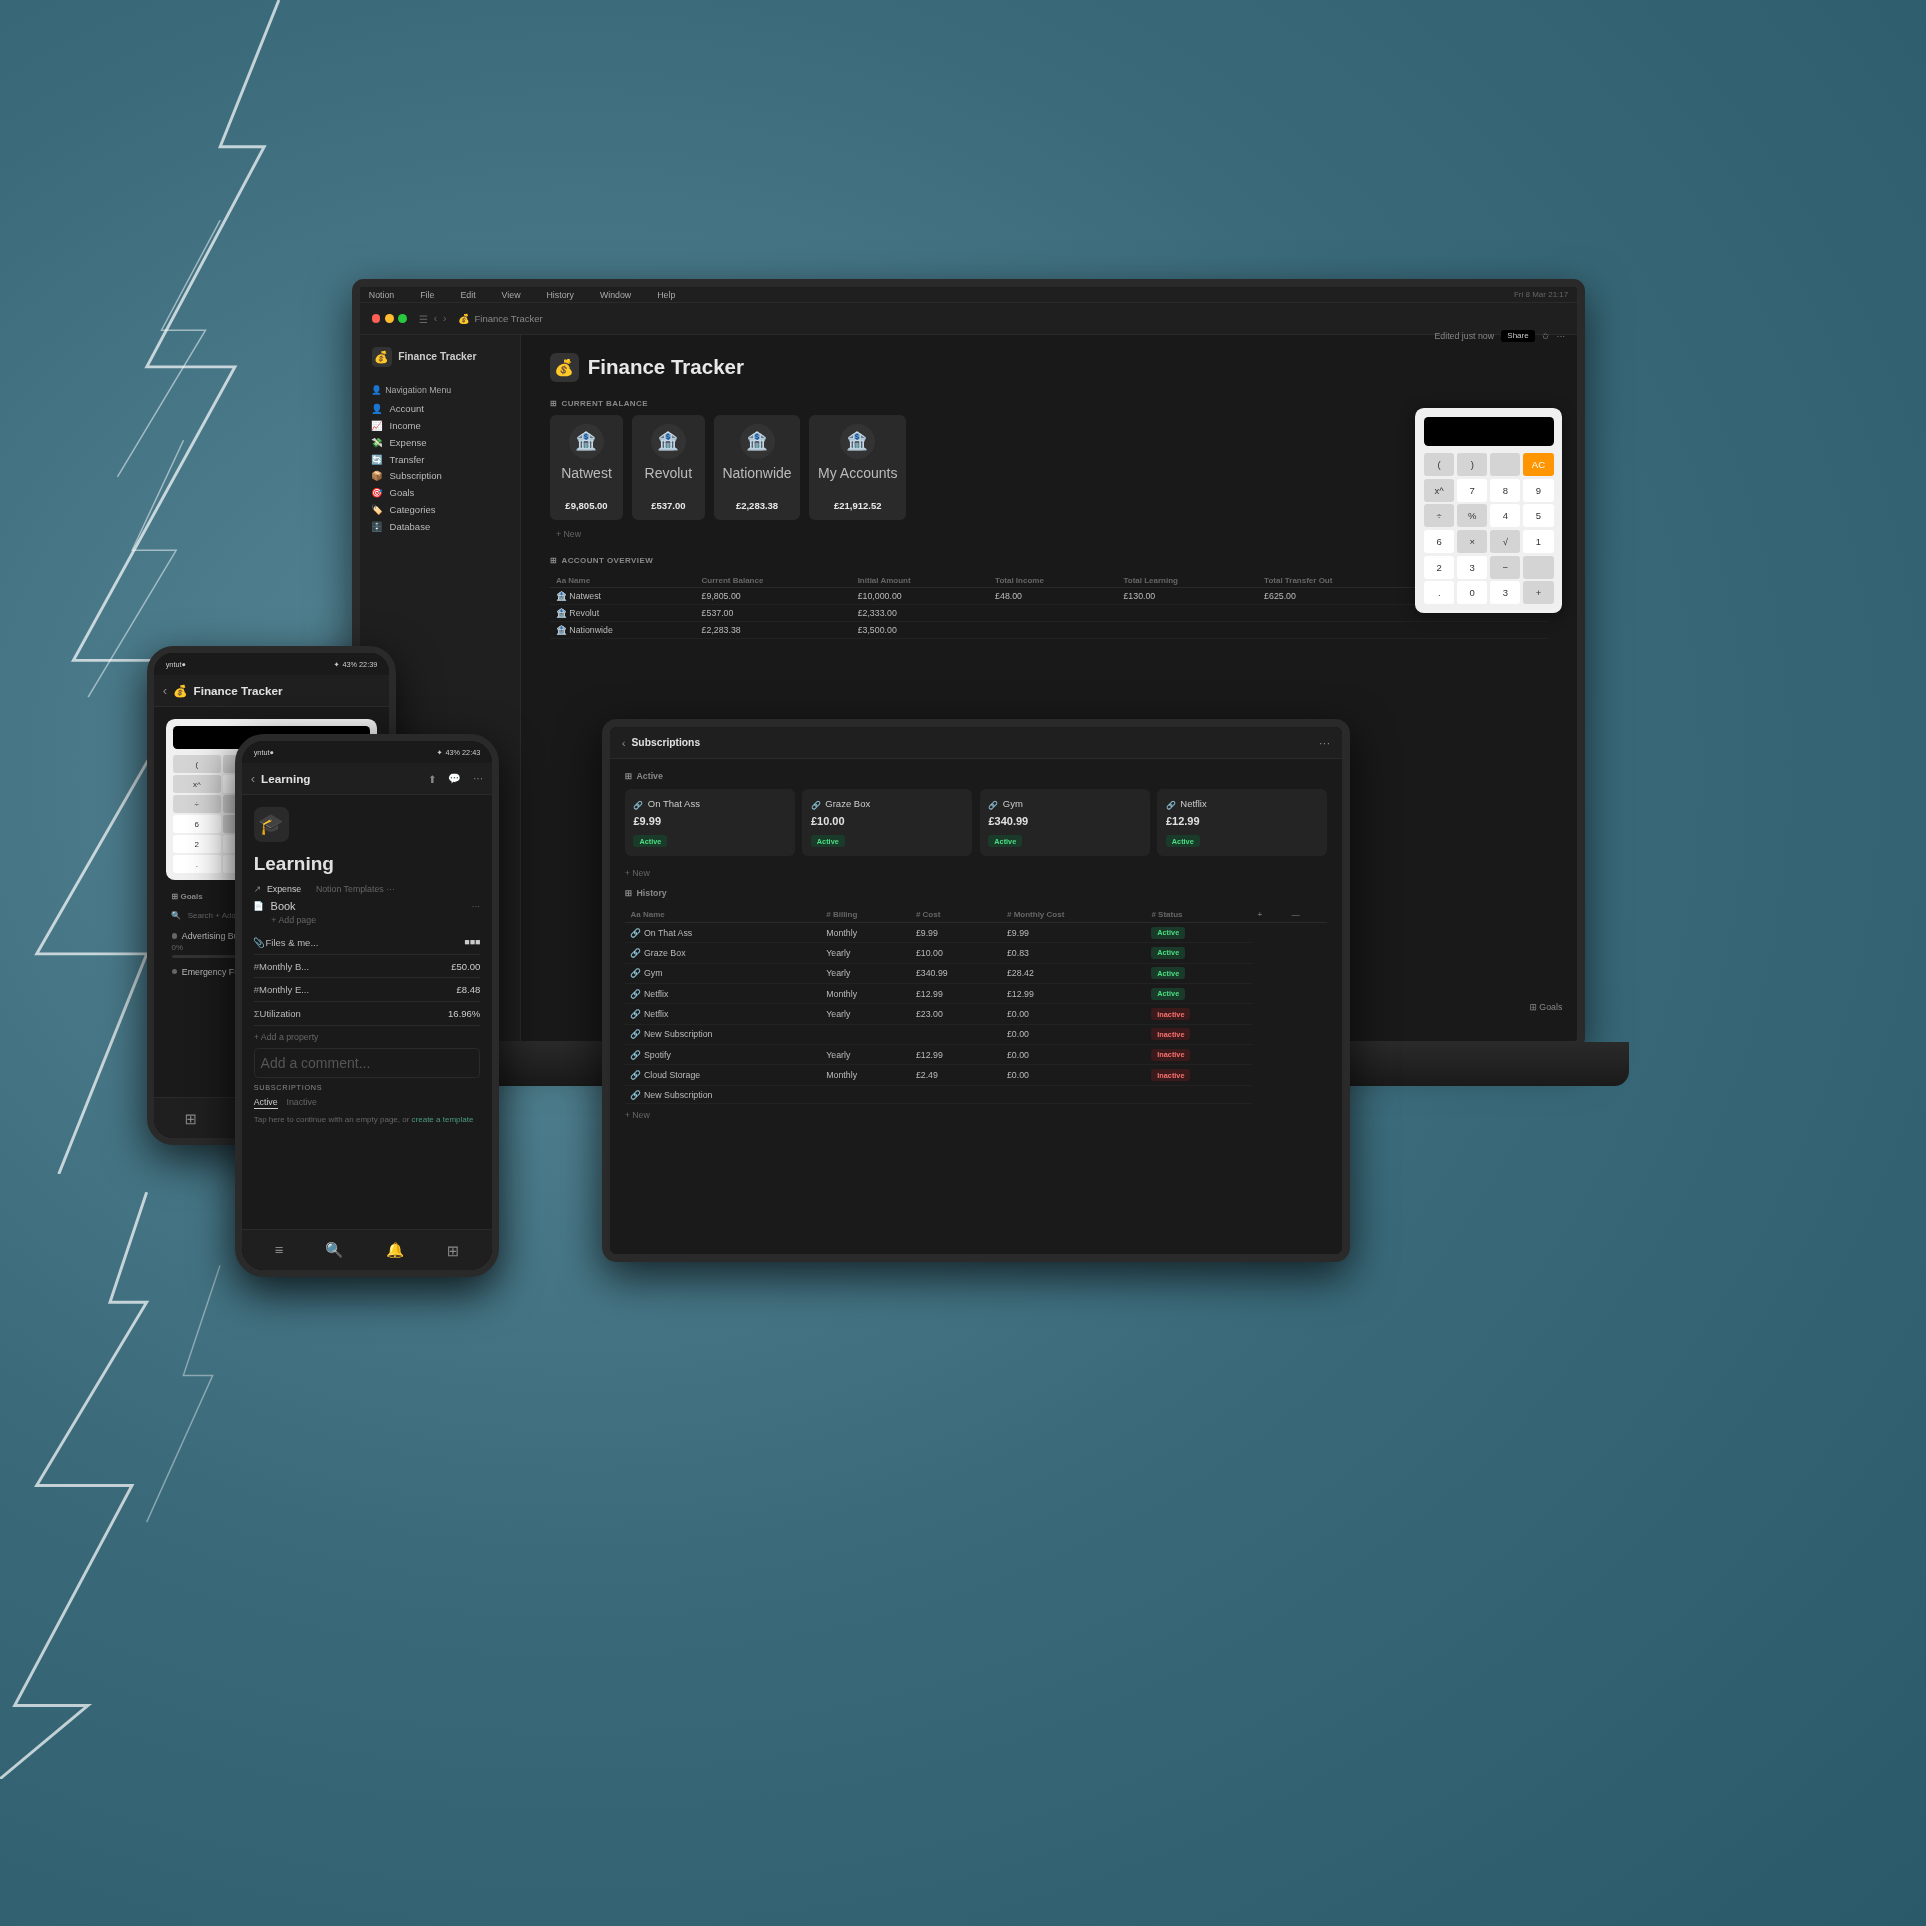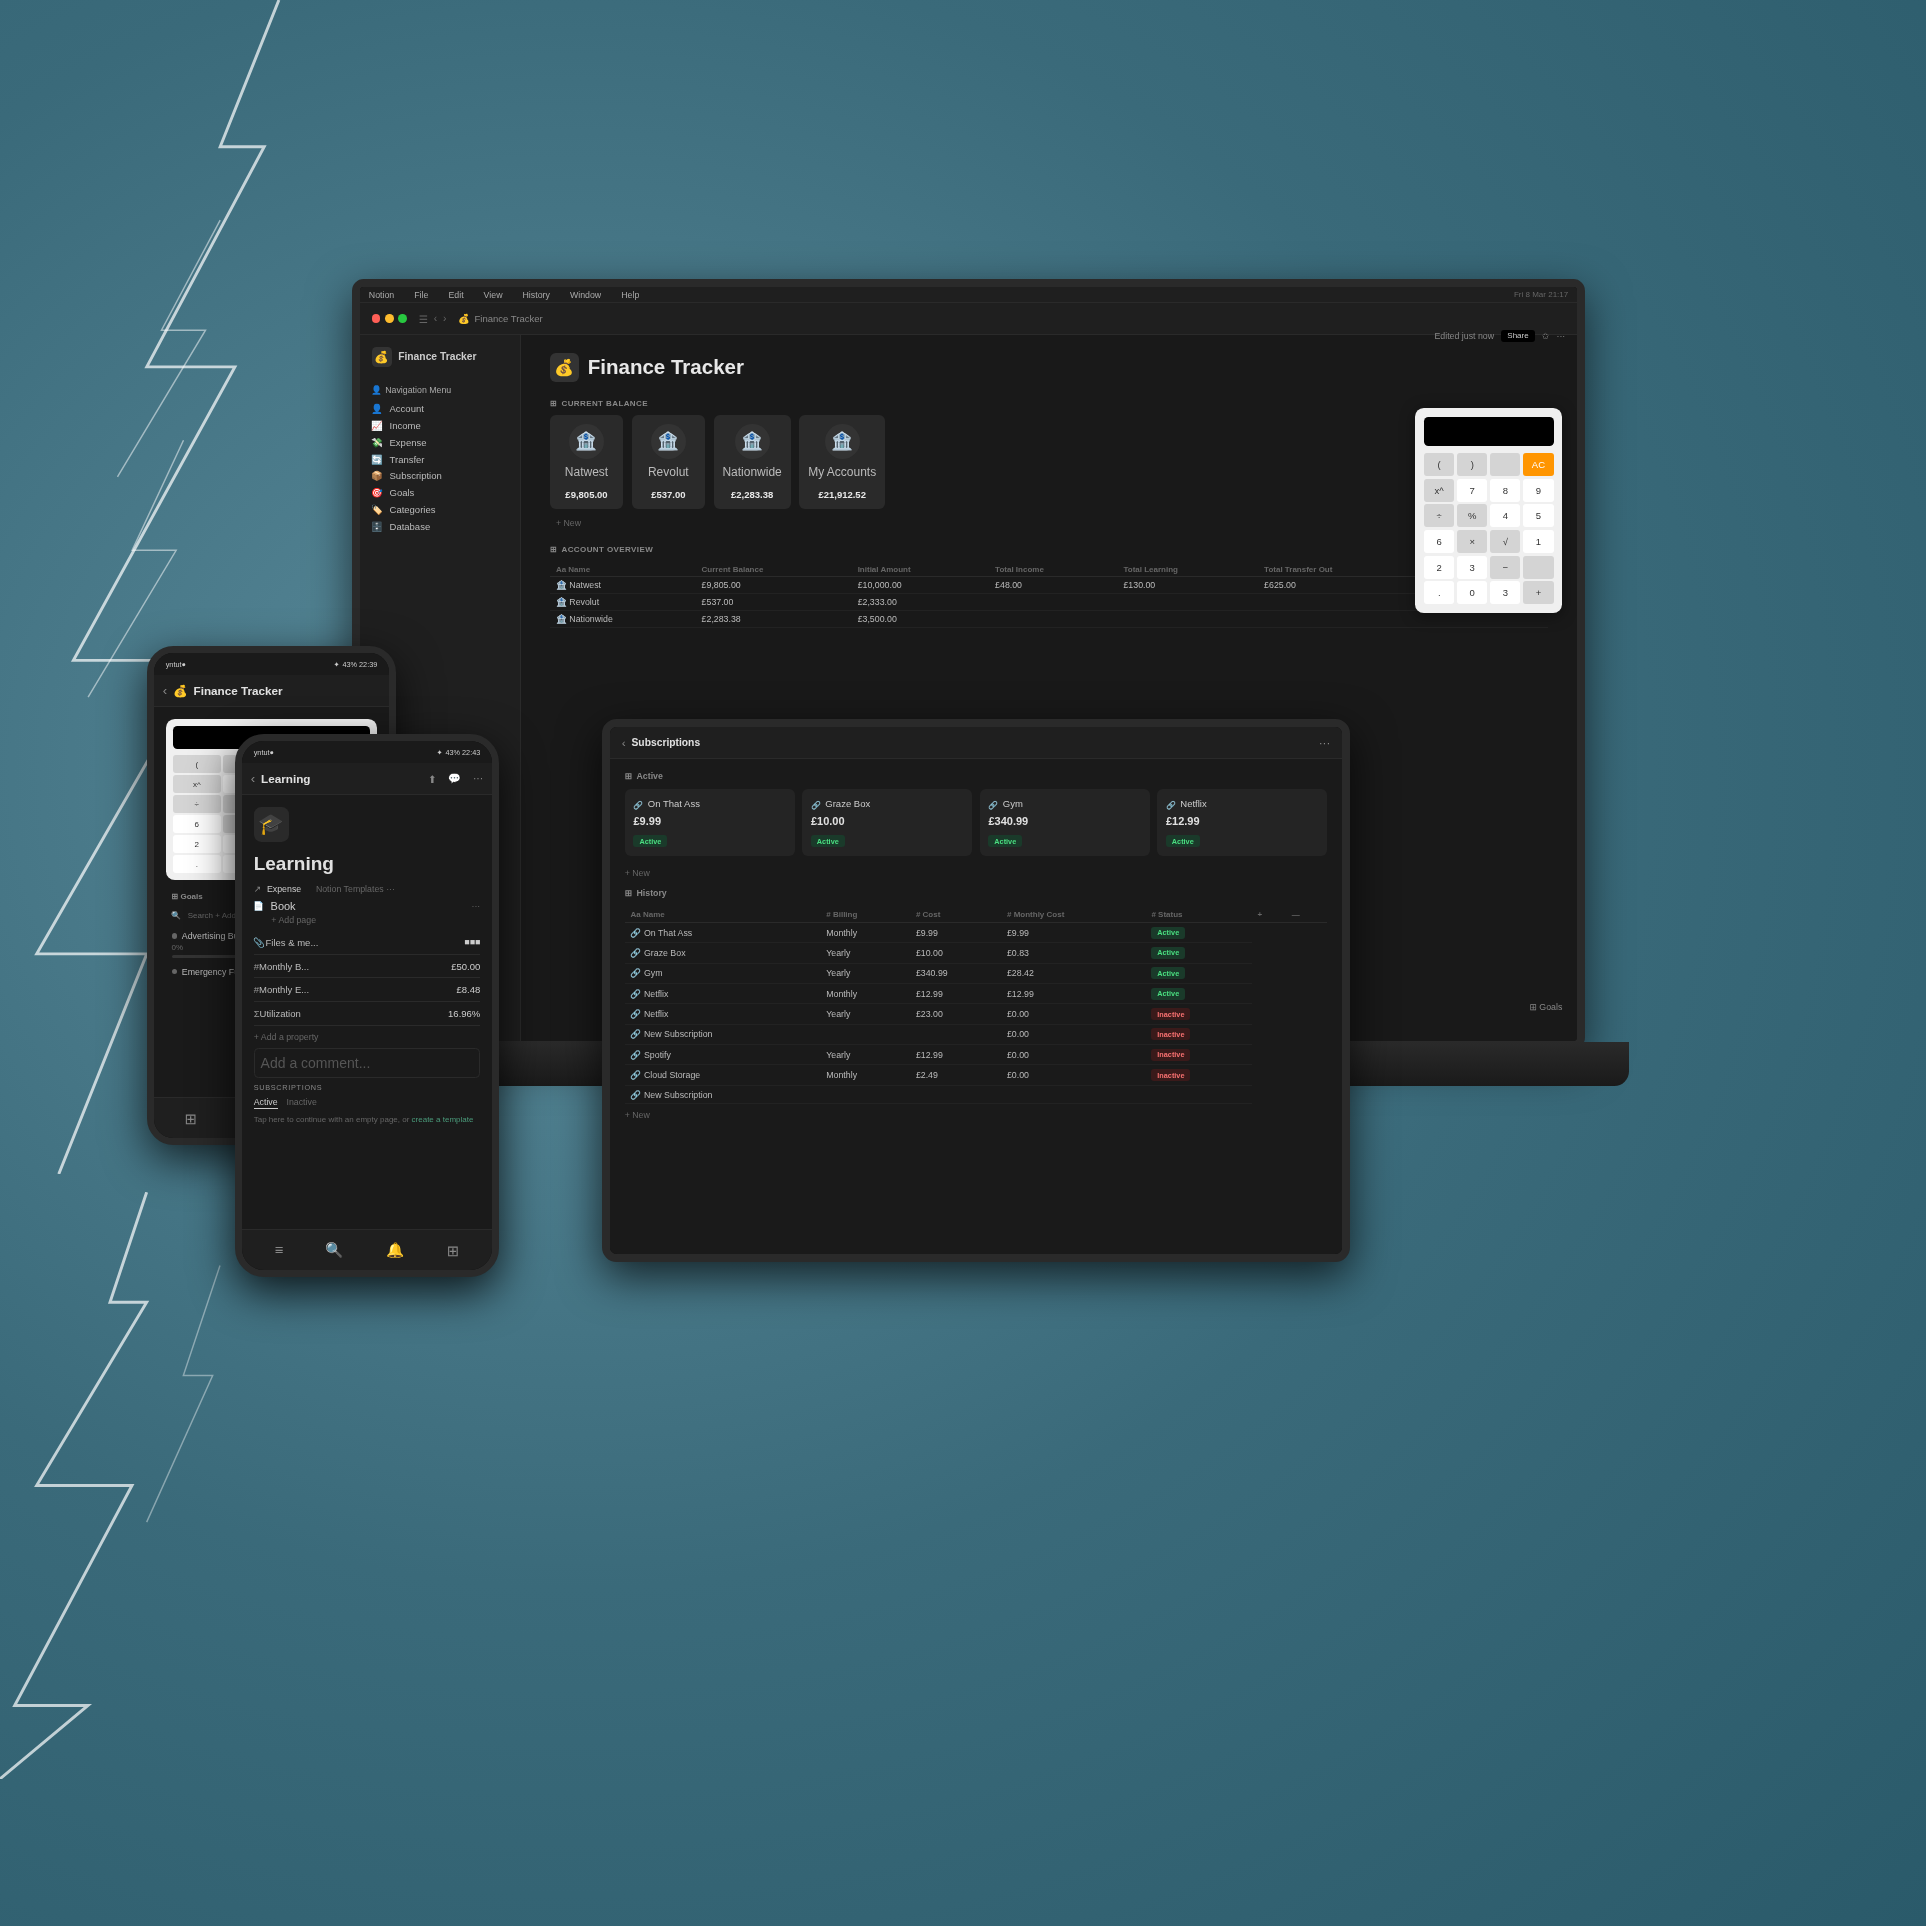--- a/index.html
+++ b/index.html
@@ -258,22 +258,22 @@
       border-radius: 50%;
       margin: 0 auto 5.9px;
       display: flex;
       align-items: center;
       justify-content: center;
       font-size: 17.6px;
     }
 
     .balance-card-name {
       color: #bbb;
-      font-size: 12px;
-      margin-bottom: 10px;
+      font-size: 14px;
+      margin-bottom: 19px;
     }
 
     .balance-card-amount {
       color: #e8e8e8;
       font-size: 9.5px;
       font-weight: 600;
     }
 
     .add-new-btn {
       color: #666;
@@ -677,21 +677,21 @@
       height: 100%;
       background: #4ade80;
       border-radius: 2.9px;
     }
 
     .notion-menubar {
       height: 16px;
       background: #1f1f1f;
       display: flex;
       align-items: center;
-      gap: 20px;
+      gap: 26px;
       padding: 0 8.8px;
       font-size: 8.8px;
       color: #aaa;
       border-bottom: 0.7px solid #2a2a2a;
     }
   </style>
 </head>
 <body>
 
 <svg class="lightning lightning-left" viewBox="0 0 500 1600" xmlns="http://www.w3.org/2000/svg">

